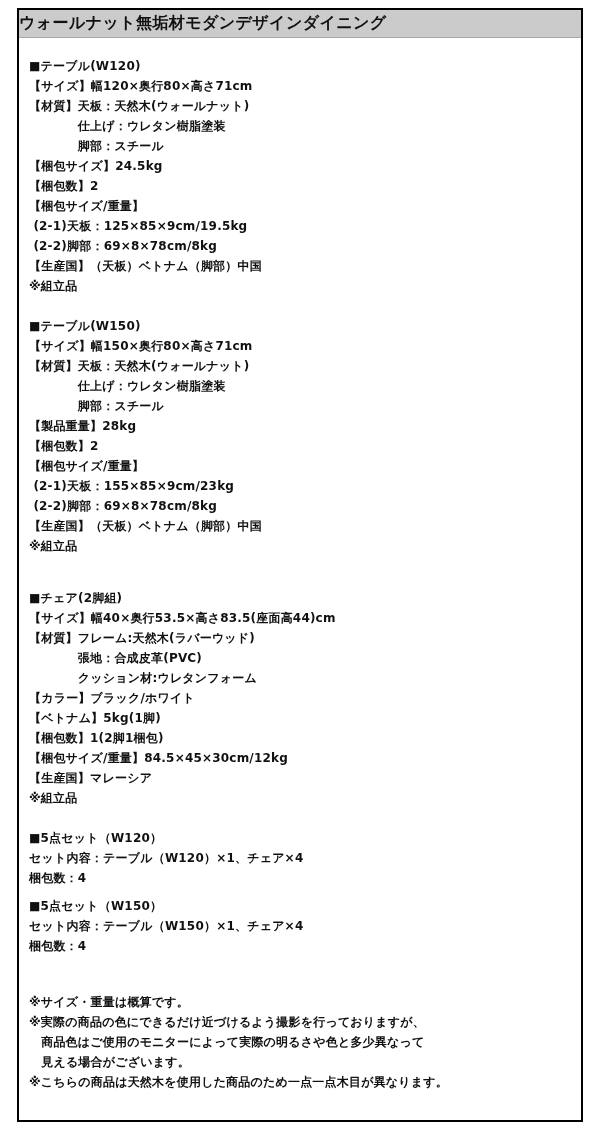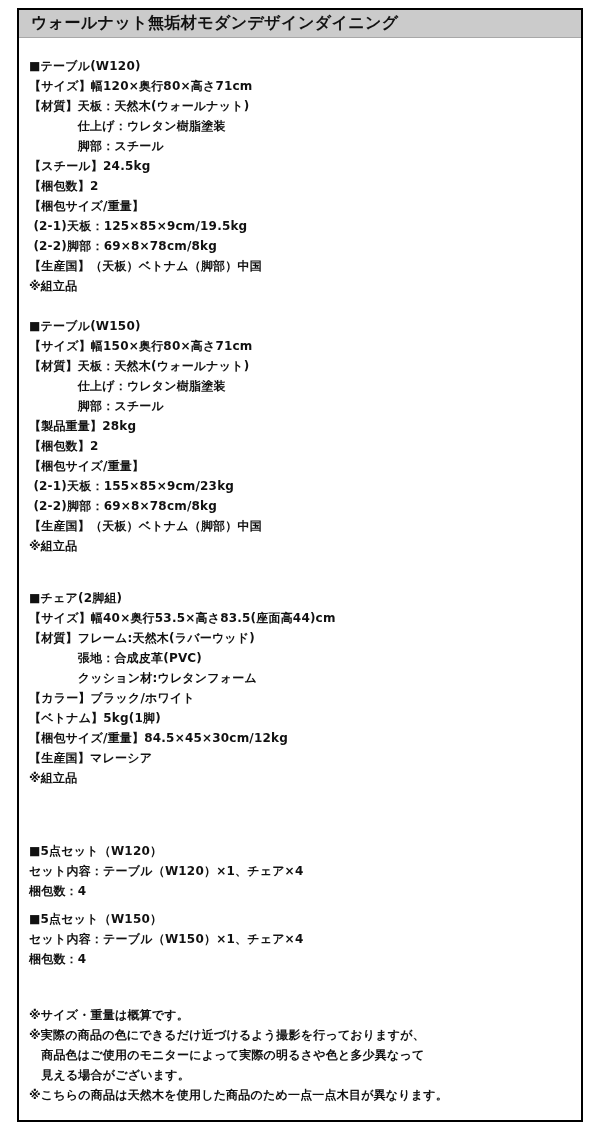--- a/index.html
+++ b/index.html
@@ -27,21 +27,20 @@
     height: 1114px;
     border: 2px solid var(--border-color);
     background: #ffffff;
   }
   .sheet-header {
     height: 28px;
     background: var(--header-bg);
     border-bottom: 1px solid #a8a8a8;
     display: flex;
     align-items: center;
-    padding-left: 12px;
   }
   .sheet-title {
     font-size: 16px;
     font-weight: bold;
     letter-spacing: 0.4px;
     color: var(--text-color);
     white-space: pre;
   }
   .sheet-content {
     padding: 18px 6px 0 10px;
@@ -65,21 +64,21 @@
     <span class="sheet-title">ウォールナット無垢材モダンデザインダイニング</span>
   </div>
   <div class="sheet-content">
   <div class="section" style="margin-bottom: 20px;">
     <div class="heading">■テーブル(W120)</div>
     <div class="lines">
           <div class="line">【サイズ】幅120×奥行80×高さ71cm</div>
           <div class="line">【材質】天板：天然木(ウォールナット)</div>
           <div class="line">　　　　仕上げ：ウレタン樹脂塗装</div>
           <div class="line">　　　　脚部：スチール</div>
-          <div class="line">【スチール】24.5kg</div>
+          <div class="line">【梱包サイズ】24.5kg</div>
           <div class="line">【梱包数】2</div>
           <div class="line">【梱包サイズ/重量】</div>
           <div class="line"> (2-1)天板：125×85×9cm/19.5kg</div>
           <div class="line"> (2-2)脚部：69×8×78cm/8kg</div>
           <div class="line">【生産国】（天板）ベトナム（脚部）中国</div>
           <div class="line">※組立品</div>
         </div>
   </div>
 
   <div class="section" style="margin-bottom: 32px;">
@@ -92,29 +91,30 @@
           <div class="line">【製品重量】28kg</div>
           <div class="line">【梱包数】2</div>
           <div class="line">【梱包サイズ/重量】</div>
           <div class="line"> (2-1)天板：155×85×9cm/23kg</div>
           <div class="line"> (2-2)脚部：69×8×78cm/8kg</div>
           <div class="line">【生産国】（天板）ベトナム（脚部）中国</div>
           <div class="line">※組立品</div>
         </div>
   </div>
 
-  <div class="section" style="margin-bottom: 53px;">
+  <div class="section" style="margin-bottom: 20px;">
     <div class="heading">■チェア(2脚組)</div>
     <div class="lines">
           <div class="line">【サイズ】幅40×奥行53.5×高さ83.5(座面高44)cm</div>
           <div class="line">【材質】フレーム:天然木(ラバーウッド)</div>
           <div class="line">　　　　張地：合成皮革(PVC)</div>
           <div class="line">　　　　クッション材:ウレタンフォーム</div>
           <div class="line">【カラー】ブラック/ホワイト</div>
           <div class="line">【ベトナム】5kg(1脚)</div>
+          <div class="line">【梱包数】1(2脚1梱包)</div>
           <div class="line">【梱包サイズ/重量】84.5×45×30cm/12kg</div>
           <div class="line">【生産国】マレーシア</div>
           <div class="line">※組立品</div>
         </div>
   </div>
 
   <div class="section" style="margin-bottom: 8px;">
     <div class="heading">■5点セット（W120）</div>
     <div class="lines">
           <div class="line">セット内容：テーブル（W120）×1、チェア×4</div>

